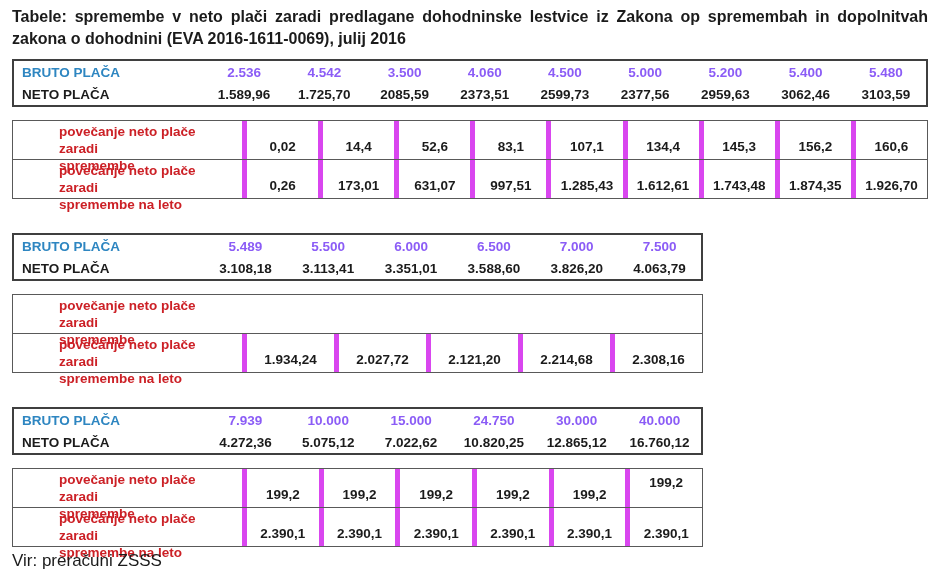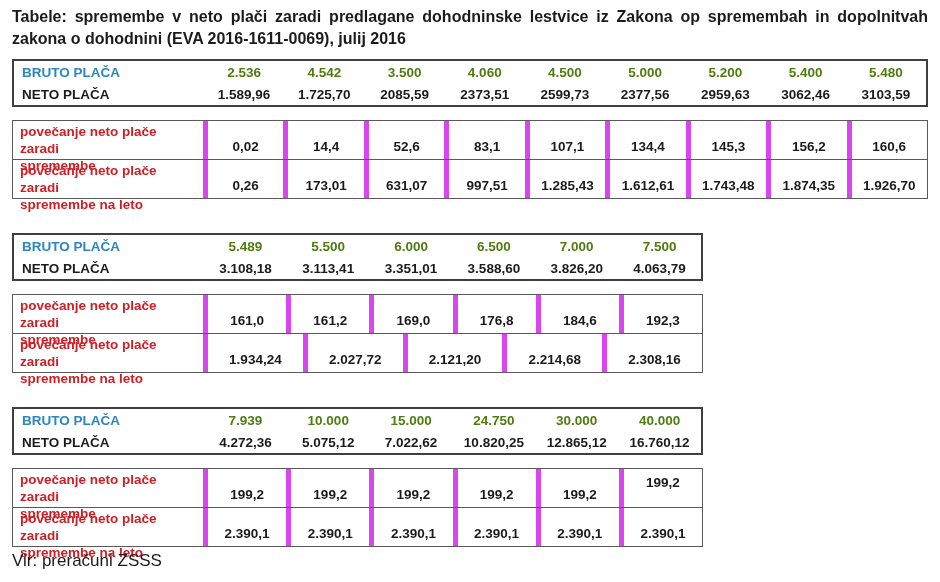--- a/index.html
+++ b/index.html
@@ -47,38 +47,39 @@
   .blue{color:#2e86c1;}
   .cells{display:flex;flex:1 1 auto;align-self:stretch;}
   .cells .cell{
     flex:1 1 0;
     display:flex;
     align-items:center;
     justify-content:center;
     font-size:13.5px;
     font-weight:700;
   }
-  .bruto-row .cell{color:#4d7c0f;}
+  .bruto-row .cell{color:#8b5cf6;}
 
   
   .red-box{
     margin-top:13px;
     border:1px solid #595959;
   }
   .red-row{display:flex;height:38px;}
   .red-row.first{border-bottom:1px solid #595959;}
   .red-label{
     width:190px;
     flex:0 0 190px;
     box-sizing:border-box;
     padding:2px 6px 0 7px;
     color:#cc2026;
     font-size:13.5px;
     font-weight:700;
     line-height:17px;
+    margin-left:39px;
   }
   .red-label span{display:block;}
   .red-box .cells .cell{
     border-left:5px solid #d946ef;
     align-items:flex-end;
     padding-bottom:5px;
     box-sizing:border-box;
   }
   
   .g3 .row-increase .cell:last-child{
@@ -189,28 +190,20 @@
               <div class="cell">4.063,79</div>
             </div>
         </div>
       </div>
       <div class="red-box">
         <div class="red-row first row-increase">
           <div class="red-label">
             <span>povečanje neto plače zaradi</span>
               <span>spremembe</span>
           </div>
-          <div class="cells">
-              <div class="cell">161,0</div>
-              <div class="cell">161,2</div>
-              <div class="cell">169,0</div>
-              <div class="cell">176,8</div>
-              <div class="cell">184,6</div>
-              <div class="cell">192,3</div>
-            </div>
         </div>
         <div class="red-row row-increase-year">
           <div class="red-label">
             <span>povečanje neto plače zaradi</span>
               <span>spremembe na leto</span>
           </div>
           <div class="cells">
               <div class="cell">1.934,24</div>
               <div class="cell">2.027,72</div>
               <div class="cell">2.121,20</div>

